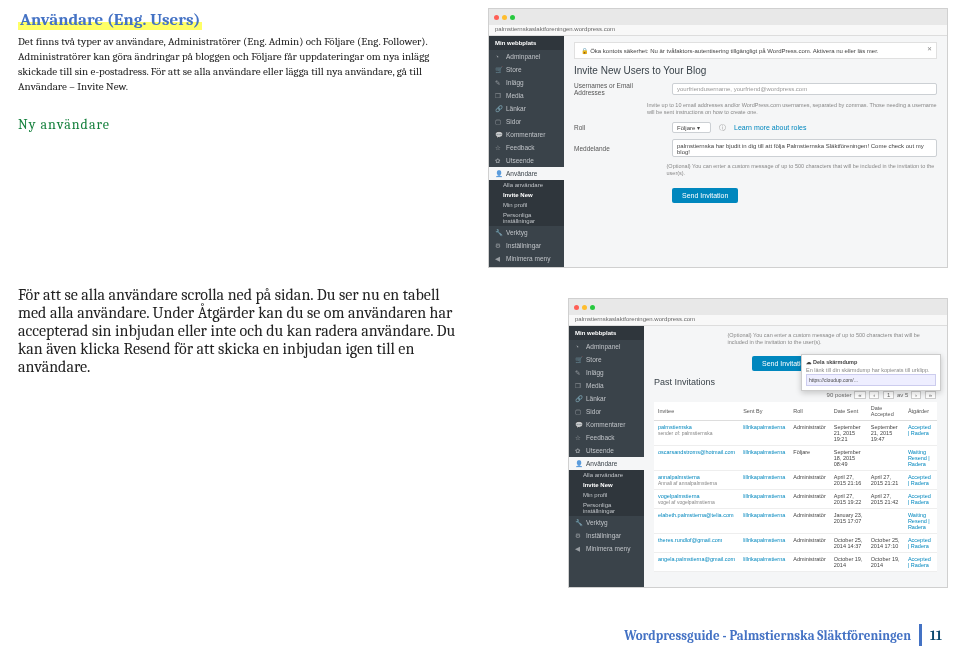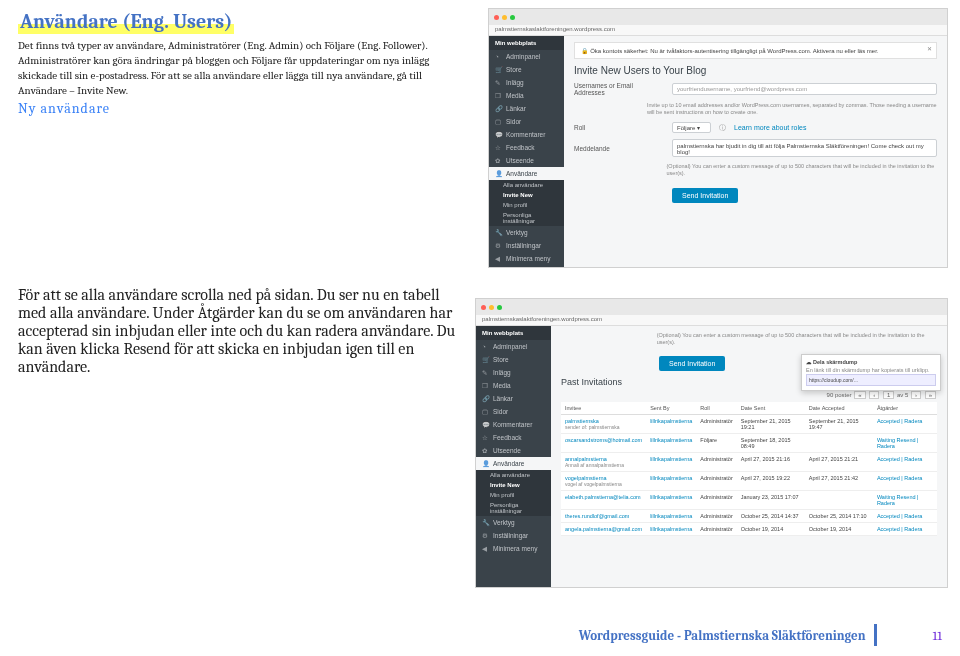--- a/index.html
+++ b/index.html
@@ -15,57 +15,57 @@
   
   .doc-left {
     position: absolute;
     left: 18px;
     top: 10px;
     width: 440px;
   }
   
   .h-main {
     color: #4472c4;
-    font-size: 20px;
+    font-size: 17px;
     font-weight: bold;
     background: linear-gradient(transparent 60%, #ffff66 60%);
     display: inline;
     padding: 1px 2px;
   }
   
   .doc-left p {
     font-size: 11px;
     line-height: 1.35;
     margin-top: 6px;
   }
   
   .h-sub {
-    color: #3b82f6;
+    color: #15803d;
     font-size: 14px;
-    margin-top: 2px;
+    margin-top: 22px;
     letter-spacing: 1px;
   }
   
   .section2 {
     position: absolute;
     left: 18px;
     top: 286px;
     width: 440px;
   }
   
   .screenshot {
     position: absolute;
     background: #f5f6f7;
     border: 1px solid #d0d0d0;
     overflow: hidden;
     font-family: -apple-system, Helvetica, Arial, sans-serif;
   }
   
   .shot1 { right: 12px; top: 8px; width: 460px; height: 260px; }
-  .shot2 { right: 12px; top: 298px; width: 473px; height: 290px; }
+  .shot2 { right: 12px; top: 298px; width: 380px; height: 290px; }
   
   .browser-top {
     height: 16px;
     background: #e8e8e8;
     display: flex;
     align-items: center;
     gap: 3px;
     padding-left: 5px;
   }
   .dot { width: 5px; height: 5px; border-radius: 50%; }
@@ -200,21 +200,21 @@
     font-size: 13px;
     color: #4472c4;
     font-weight: bold;
     display: flex;
     align-items: center;
     gap: 8px;
   }
   .footer .bar {
     width: 3px; height: 22px; background: #4472c4;
   }
-  .footer .pagenum { color: #6d28d9; font-weight: normal; margin-left: 48px; }
+  .footer .pagenum { color: #0c4a6e; font-weight: bold; }
 </style>
 </head>
 <body>
 
 <div class="doc-left">
   <span class="h-main">Användare (Eng. Users)</span>
   <p>Det finns två typer av användare, Administratörer (Eng. Admin) och Följare (Eng. Follower). Administratörer kan göra ändringar på bloggen och Följare får uppdateringar om nya inlägg skickade till sin e-postadress. För att se alla användare eller lägga till nya användare, gå till Användare – Invite New.</p>
   <div class="h-sub">Ny användare</div>
 </div>
 

